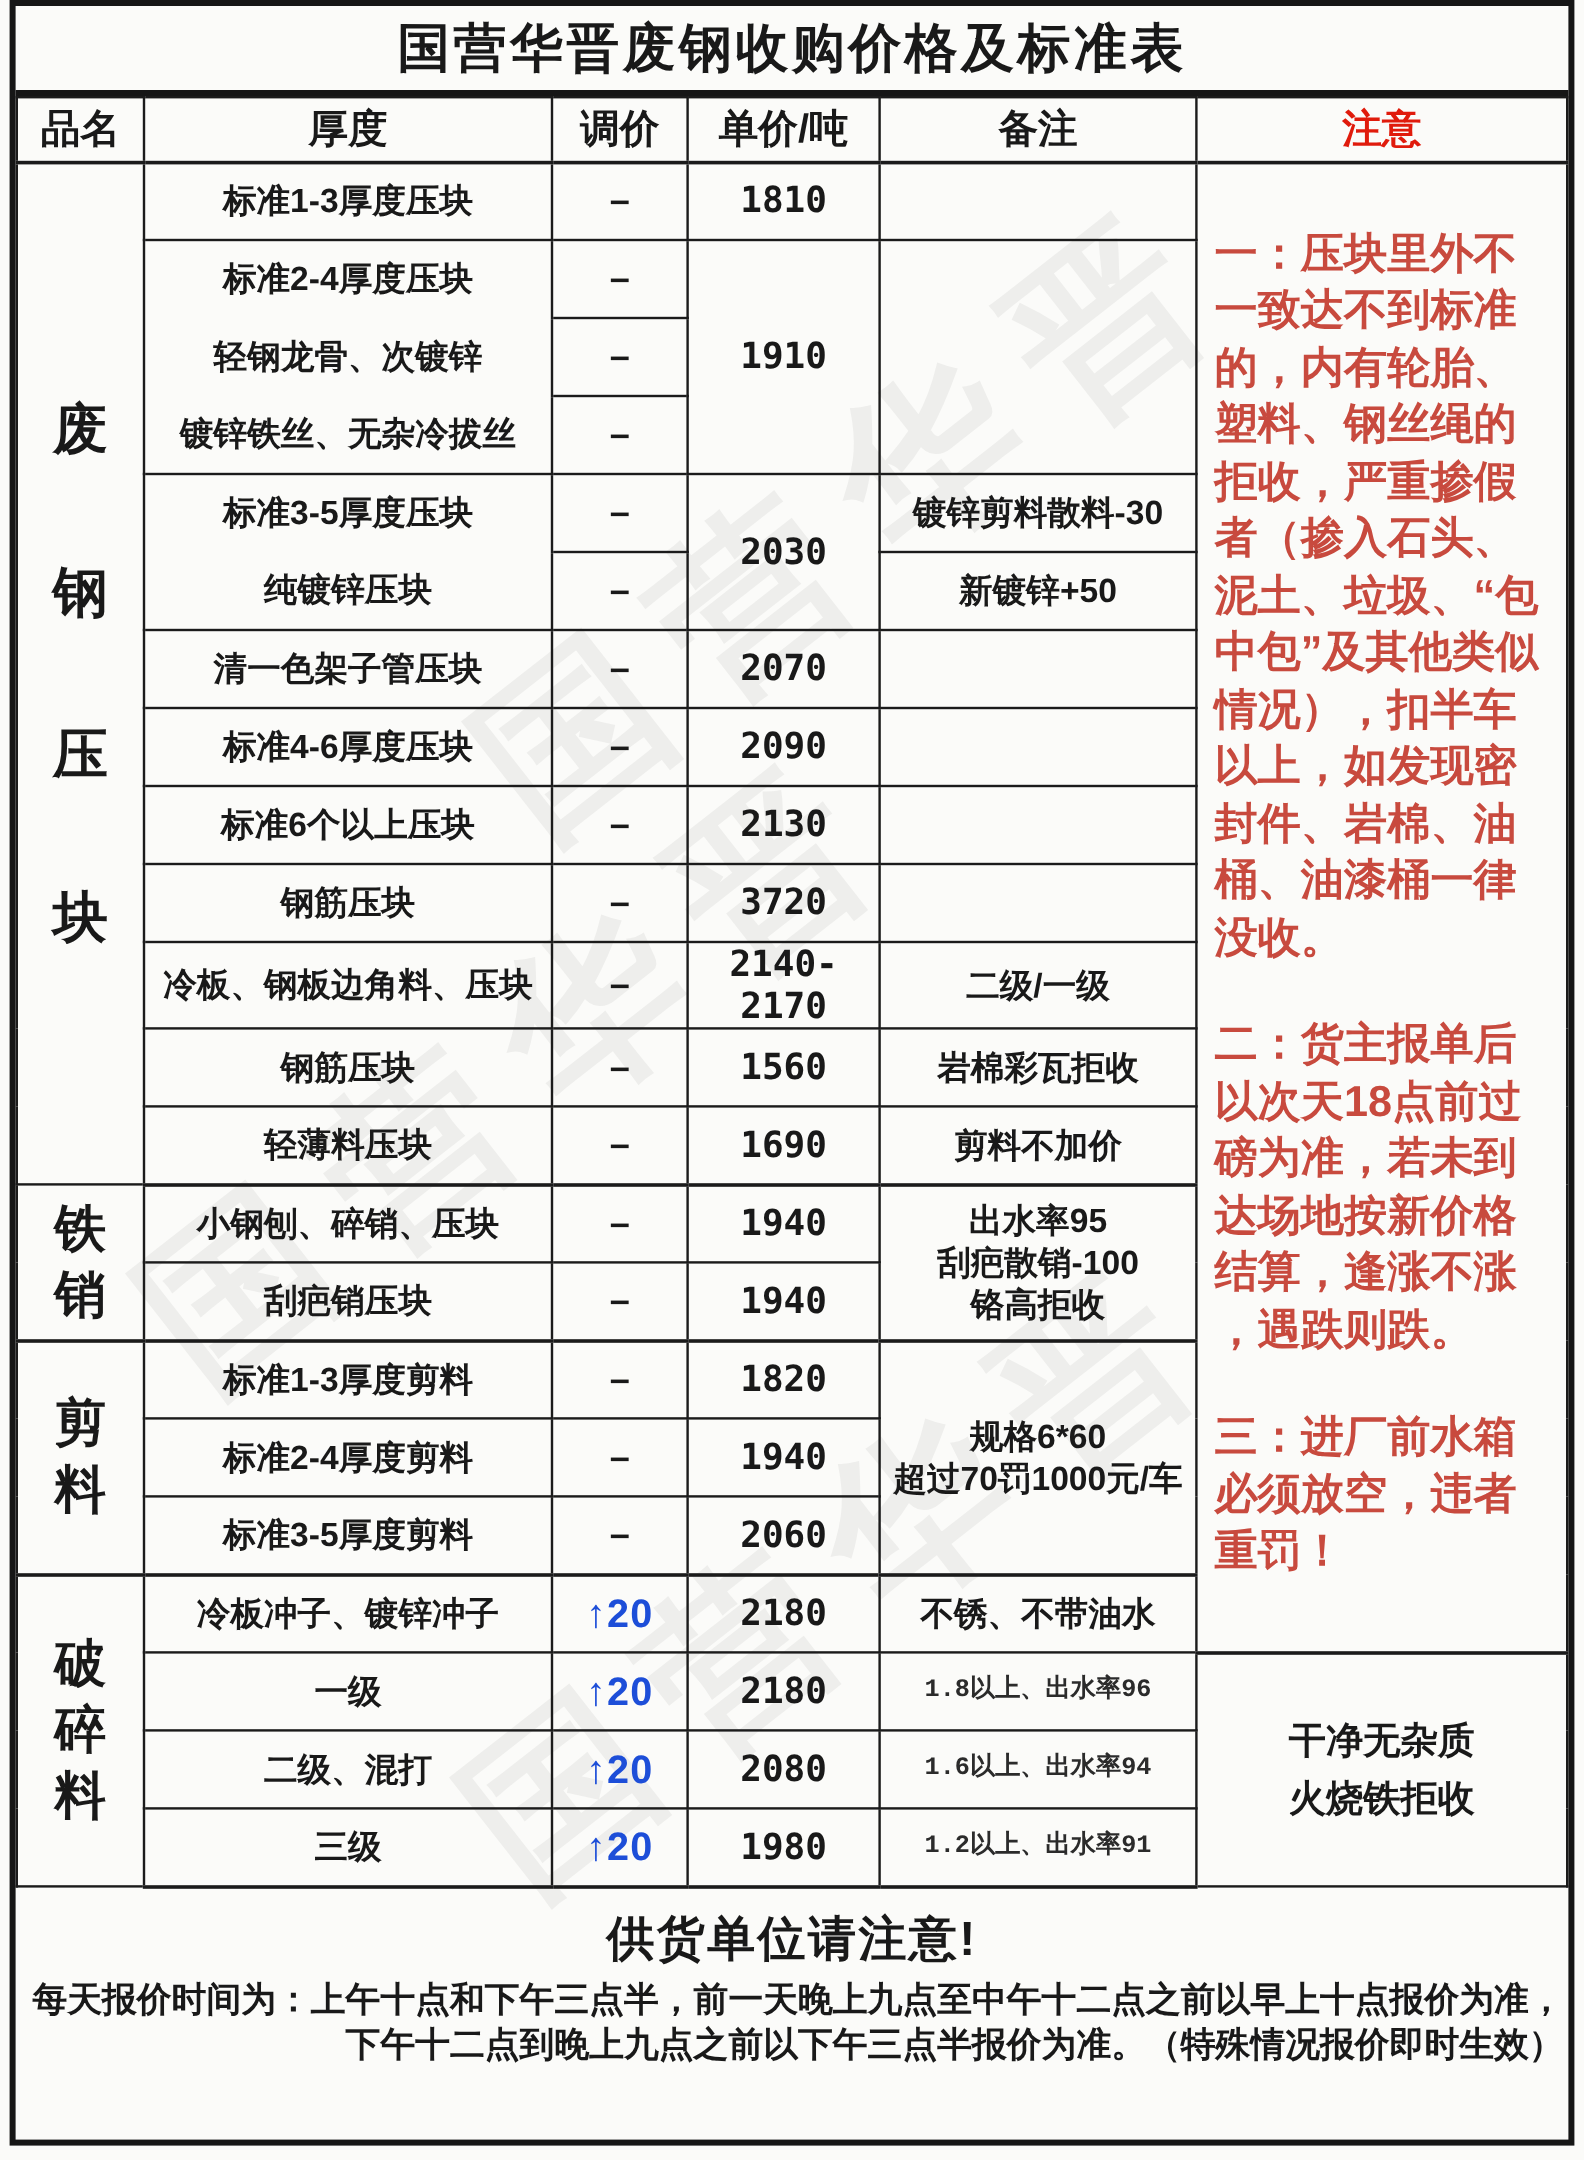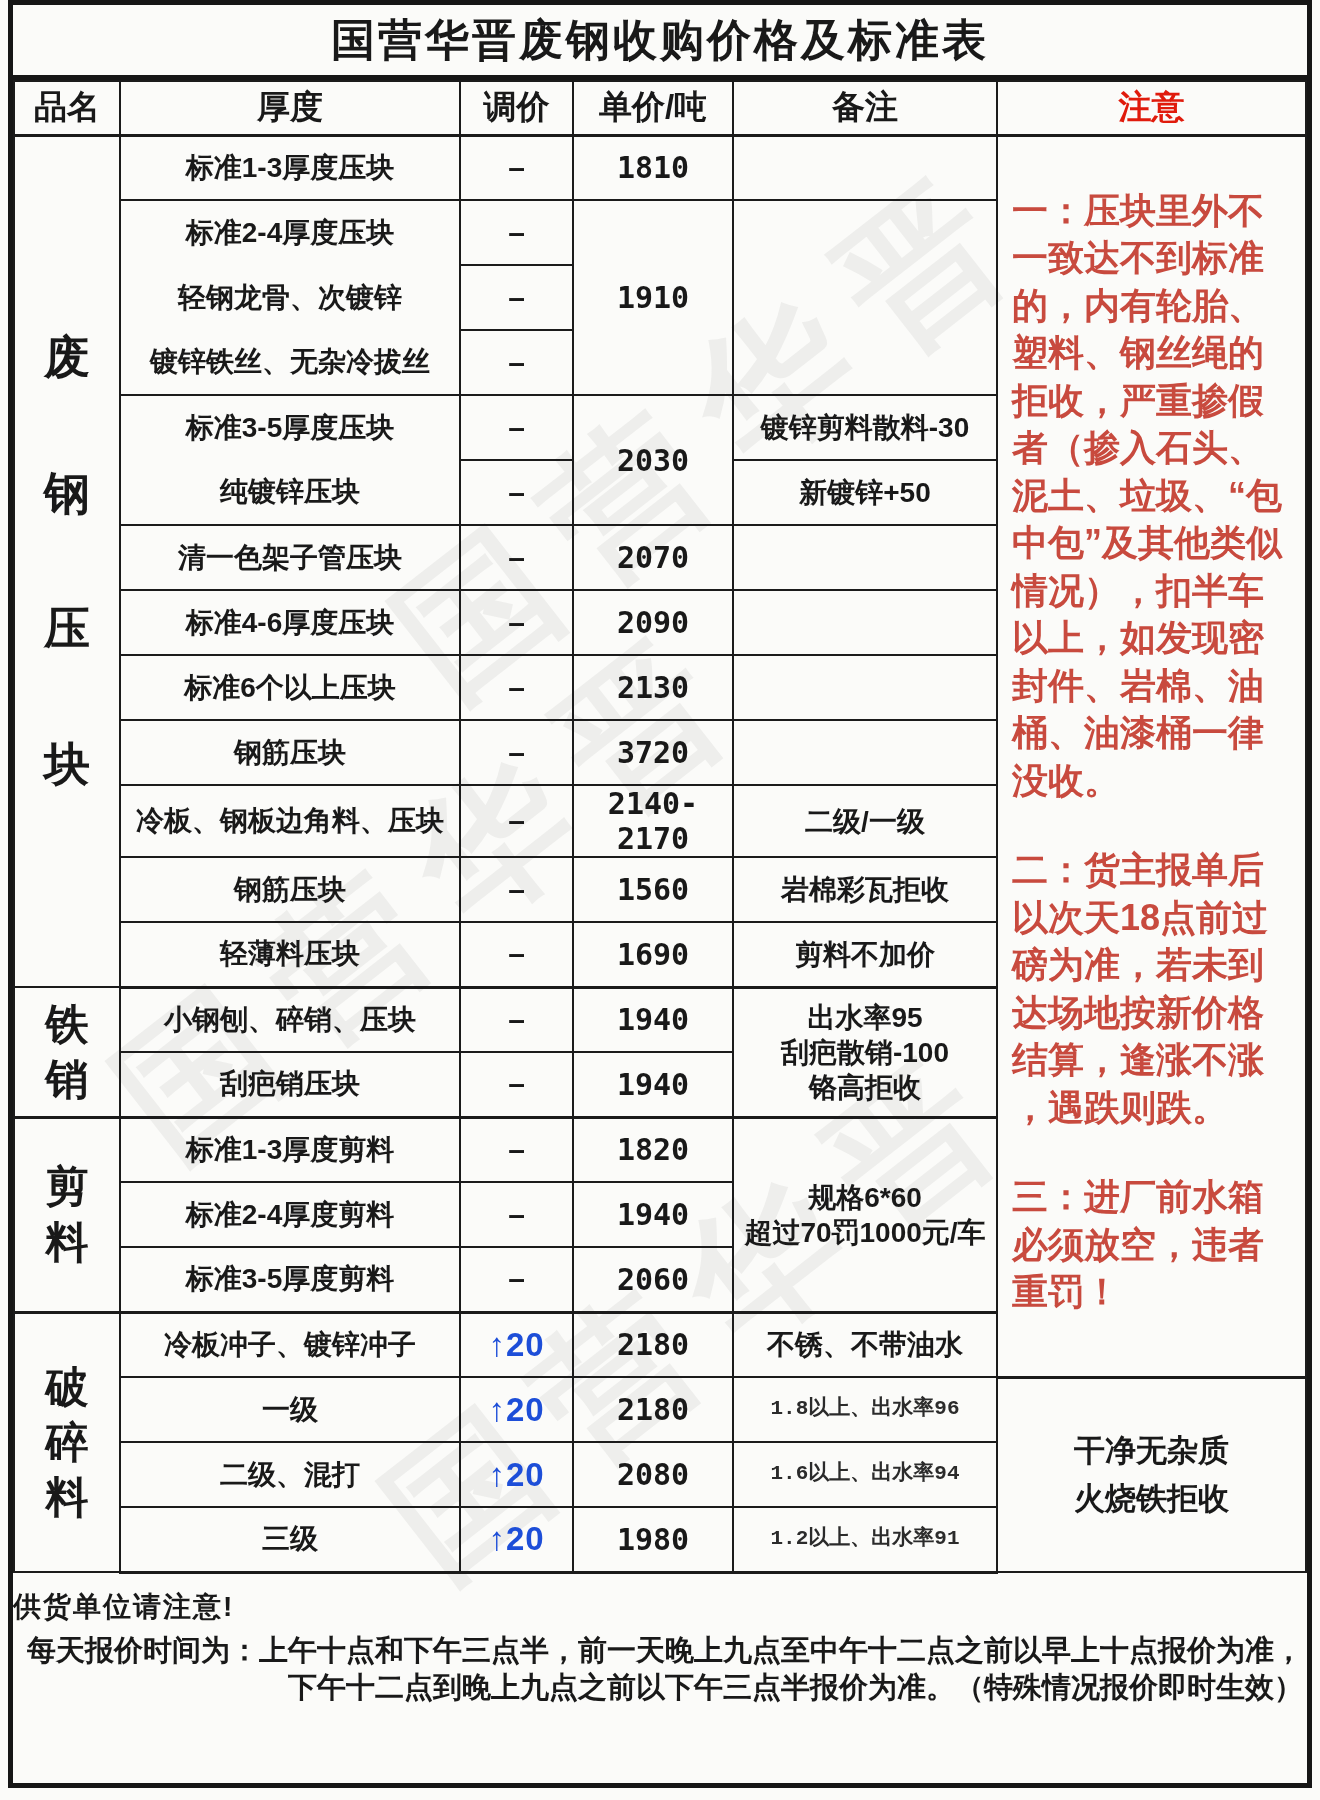--- a/index.html
+++ b/index.html
@@ -53,21 +53,21 @@
   td.remark.small{font-size:21px;color:#2b2b2b;font-family:Liberation Mono, monospace;}
 
   td.notice-main{vertical-align:top;padding:50px 12px 0 14px;}
   .note{color:#c84a3e;font-size:36px;line-height:1.32;text-align:left;
         font-weight:bold;line-break:anywhere;margin:0 0 42px 0;}
   td.notice-sub{font-size:31px;white-space:pre-line;line-height:1.55;}
 
   .bb3{border-bottom-width:3px !important;}
 
   .footer{padding-top:14px;}
-  .footer-heading{font-size:28px;font-weight:bold;letter-spacing:2px;}
+  .footer-heading{text-align:center;font-size:40px;font-weight:bold;letter-spacing:2px;}
   .footer-body{font-size:29px;font-weight:bold;text-align:right;
                padding:6px 4px 0 4px;line-height:1.28;line-break:anywhere;}
 </style>
 </head>
 <body>
 
 <div class="page">
 
   <div class="wm wm1">国营华晋</div>
   <div class="wm wm2">国营华晋</div>

